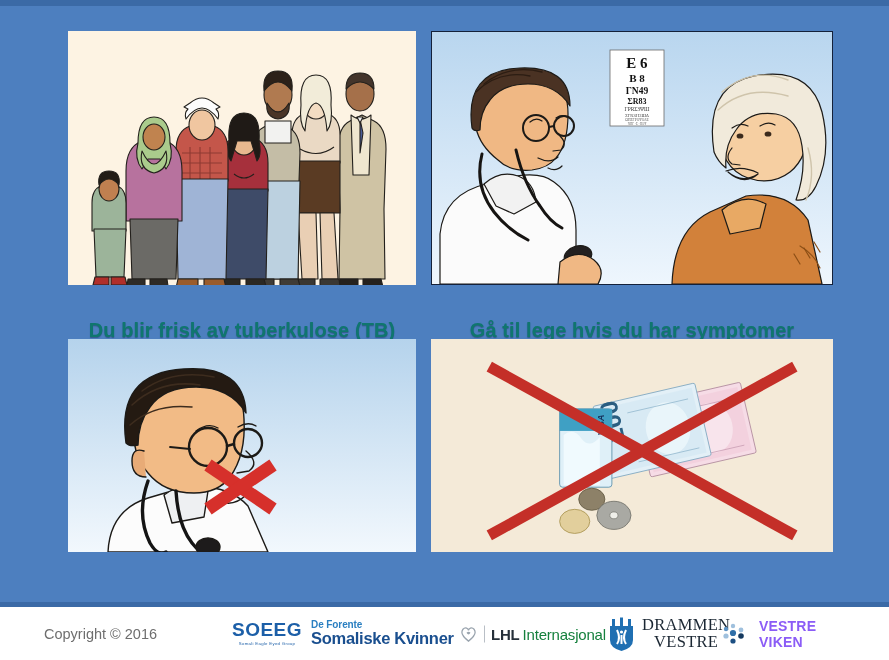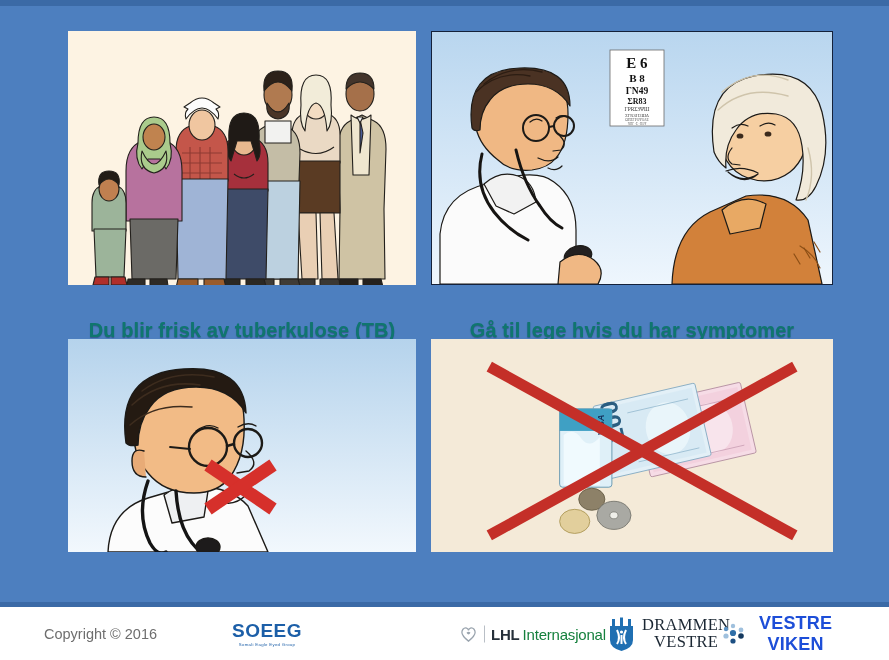--- a/index.html
+++ b/index.html
@@ -108,21 +108,21 @@
 
   
   #logo-drammen { left: 608px; justify-content: space-between; }
   .dk-shield { margin-right:7px; display:flex; }
   .dk-txt { line-height:1.0; text-align:center; }
   .dk-l1, .dk-l2 { font-family:"Liberation Serif", serif; font-size:16.5px; color:#1b2733; letter-spacing:.3px; }
 
   
   #logo-vv { left: 722px; }
   .vv-dots { margin-right:7px; display:flex; }
-  .vv-txt { font-size:18px; font-weight:bold; color:#1d4ed8; letter-spacing:.2px;text-align:center; }
+  .vv-txt { font-size:14px; font-weight:bold; color:#8b5cf6; letter-spacing:.2px; }
 </style>
 </head>
 <body>
 
 <div id="poster">
 
   <div class="stage"></div>
 
   <div class="grid">
 
@@ -385,20 +385,24 @@
 
   <div class="footer">
 
     <div class="copyright">Copyright © 2016</div>
 
     <div class="logo" id="logo-soeeg">
       <div class="soeeg-mark">
         <div class="soeeg-word">SOEEG</div>
         <div class="soeeg-sub">Somali Eagle Eyed Group</div>
       </div>
+      <div class="soeeg-txt">
+        <div class="soeeg-l1">De Forente</div>
+        <div class="soeeg-l2">Somaliske Kvinner</div>
+      </div>
     </div>
 
     <div class="logo" id="logo-lhl">
       <span class="lhl-mark">
         <svg width="19" height="19" viewBox="0 0 24 24">
           <path d="M12 21 C4 15 2 10 5 6 C8 2.6 12 5 12 7.5 C12 5 16 2.6 19 6 C22 10 20 15 12 21 Z" fill="none" stroke="#9aa4ae" stroke-width="1.6"></path>
           <path d="M9.5 10.5 q2.5 -2.5 5 0 q-2.5 4 -5 0 z" fill="#9aa4ae"></path>
         </svg>
       </span>
       <span class="lhl-bar"></span>

